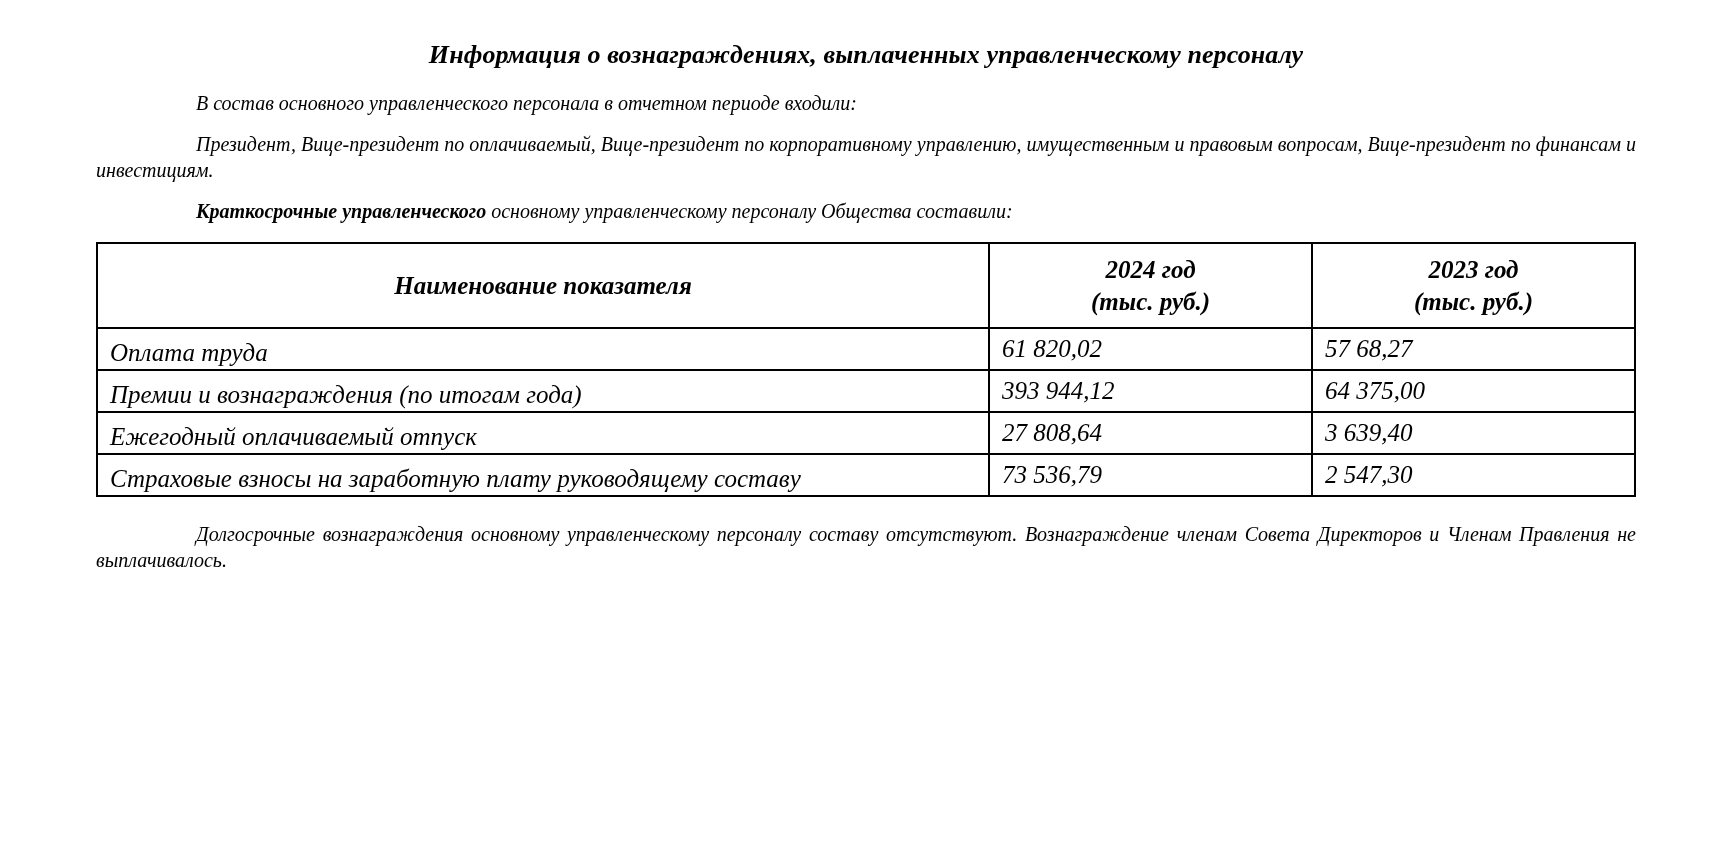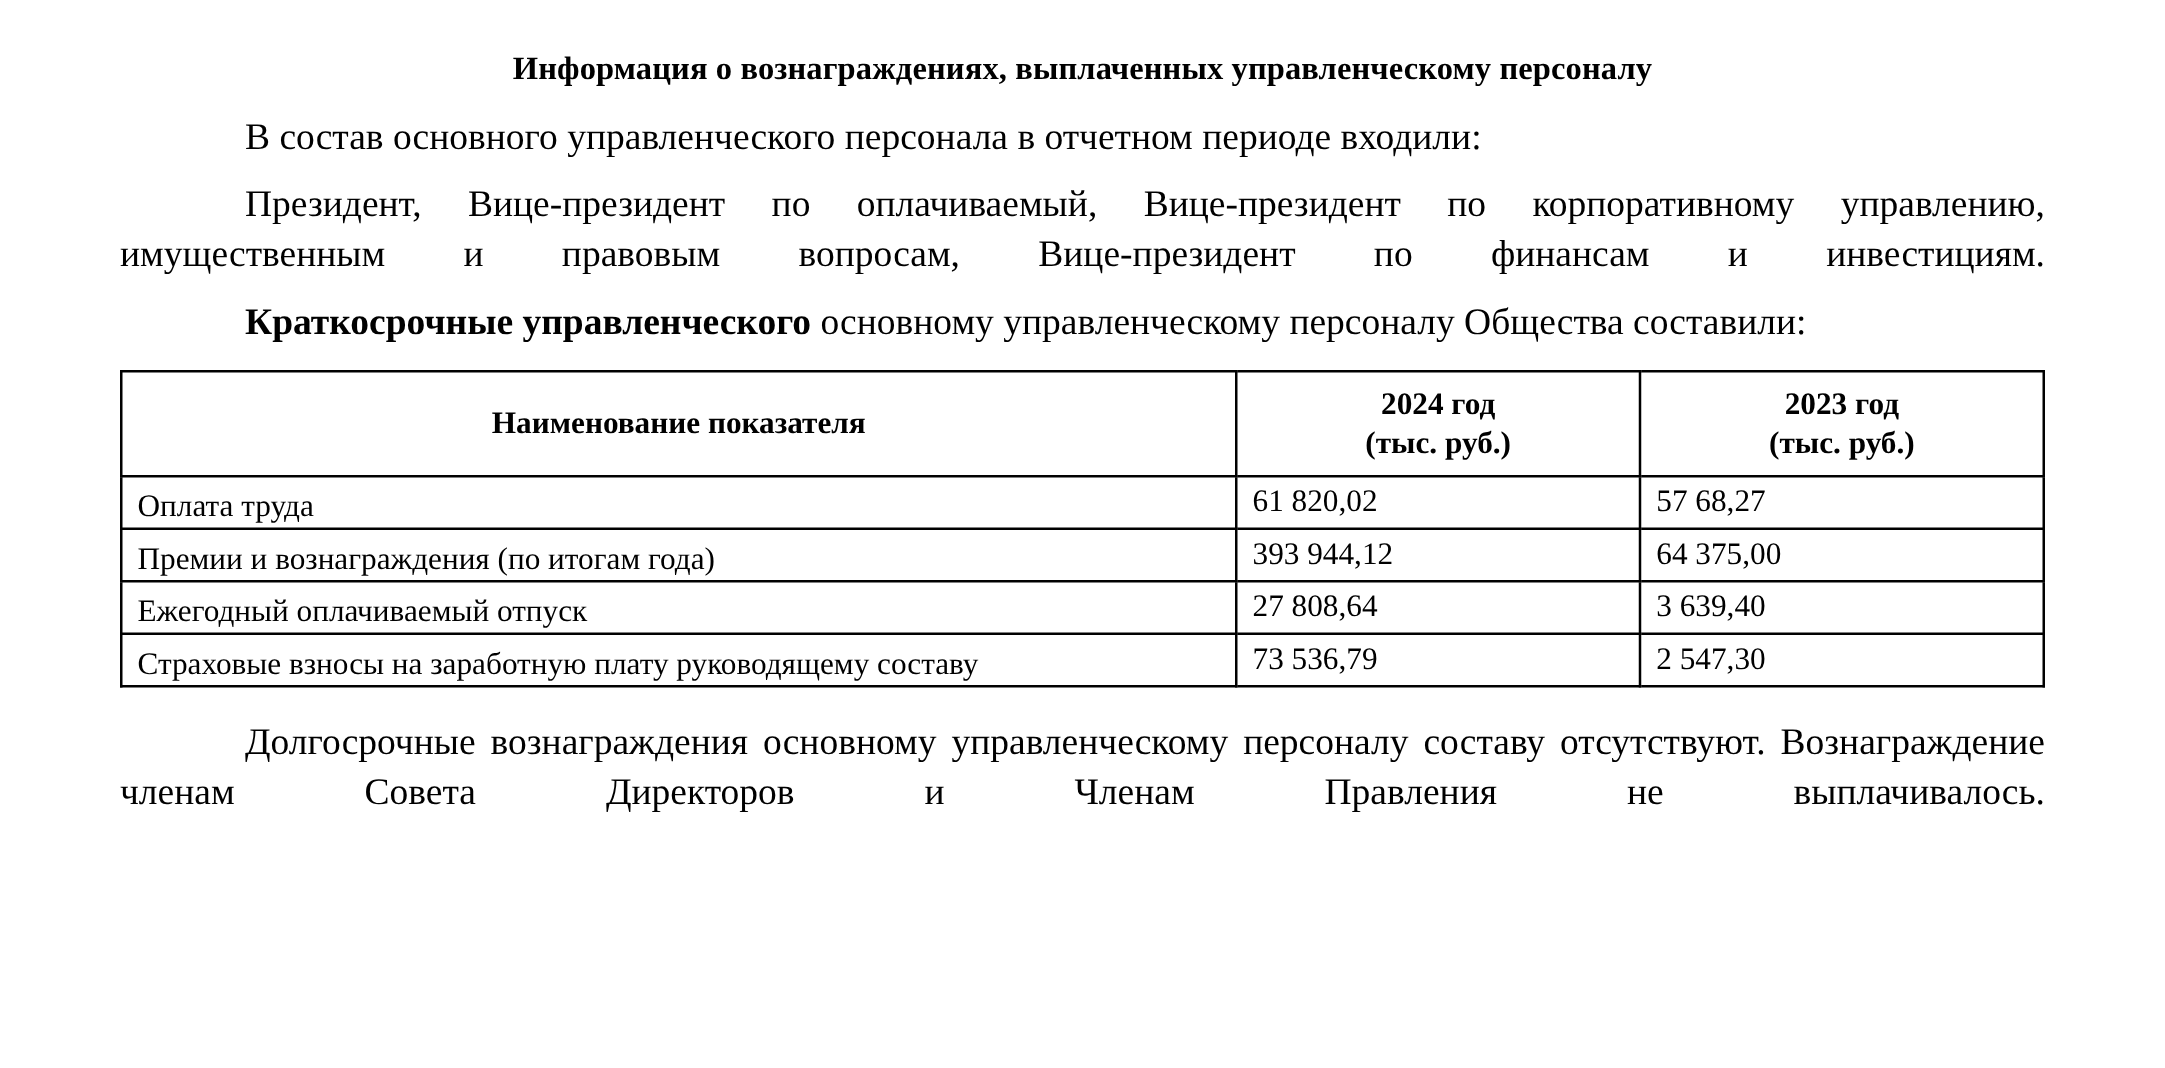--- a/index.html
+++ b/index.html
@@ -12,30 +12,31 @@
     height: 854px;
     font-family: "Liberation Serif", "DejaVu Serif", serif;
     color: #000000;
     overflow: hidden;
   }
   .page {
     box-sizing: border-box;
     width: 1732px;
     height: 854px;
     padding: 40px 96px 0 96px;
+    font-style: italic;
   }
   .doc-title {
     font-size: 26px;
     font-weight: bold;
     text-align: center;
     margin: 0 0 20px 0;
     letter-spacing: 0.1px;
   }
   p.para {
-    font-size: 30px;
+    font-size: 20px;
     line-height: 1.33;
     margin: 0 0 14px 0;
     text-align: justify;
     text-indent: 100px;
   }
   p.para.justify-all {
     text-align: justify;
     text-align-last: justify;
   }
   p.para.last {

